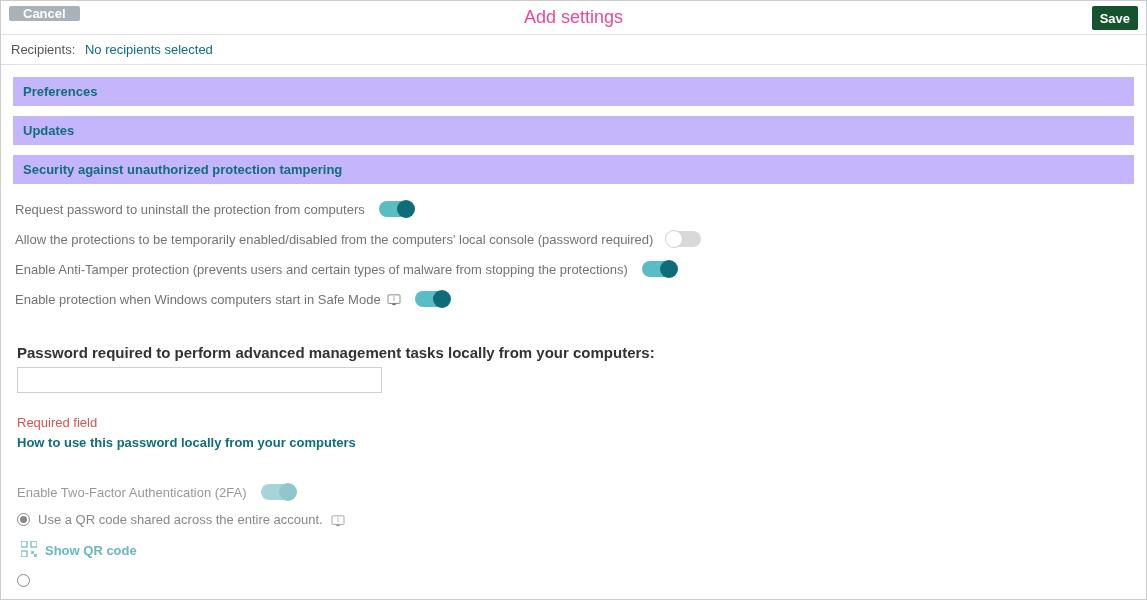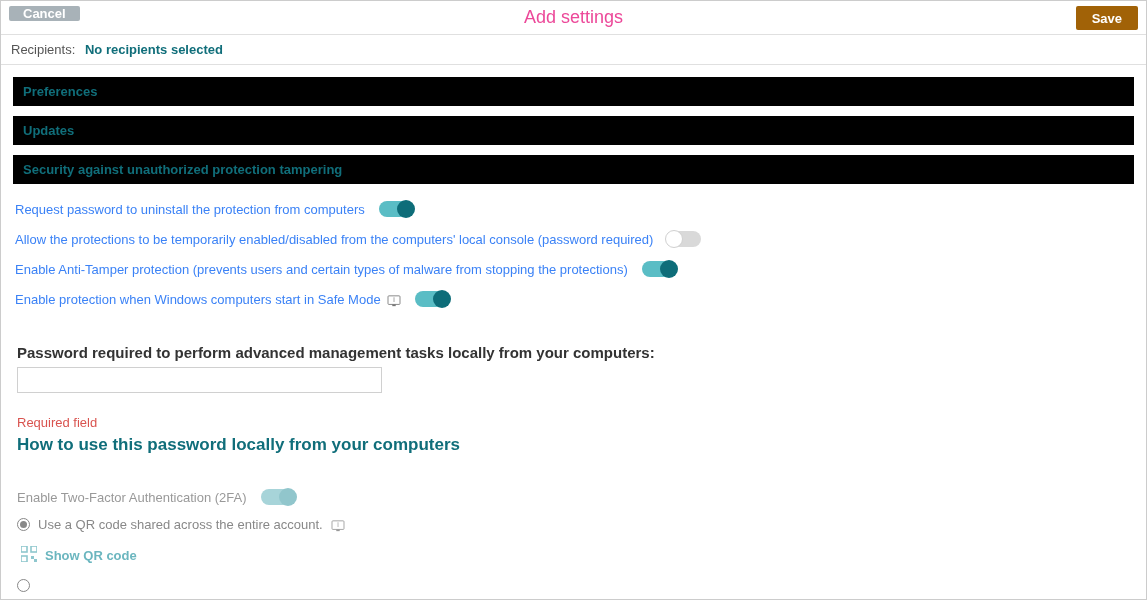--- a/index.html
+++ b/index.html
@@ -2,54 +2,54 @@
 <html><head>
 <meta charset="utf-8">
 <style>
   * { box-sizing: border-box; margin: 0; padding: 0; }
   html, body { width: 1147px; height: 600px; font-family: "Segoe UI", Arial, sans-serif; font-size: 13px; color: #333; background: #fff; }
   .window { border: 1px solid #ccc; width: 1147px; height: 600px; position: relative; overflow: hidden; }
 
   .header { position: relative; height: 34px; border-bottom: 1px solid #e0e0e0; }
   .cancel-btn { position: absolute; left: 8px; top: 5px; height: 15px; background: #a8b2b8; color: #fff; border: none; padding: 0 14px; font-size: 13px; font-weight: 600; border-radius: 2px; cursor: pointer; }
   .title { position: absolute; left: 0; right: 0; top: 6px; text-align: center; font-size: 18px; color: #ec4899; font-weight: 400; }
-  .save-btn { position: absolute; right: 8px; top: 5px; height: 24px; background: #a16207; color: #fff; border: none; padding: 0 16px; font-size: 13px; font-weight: 600; border-radius: 2px; cursor: pointer; }
+  .save-btn { position: absolute; right: 8px; top: 5px; height: 24px; background: #14532d; color: #fff; border: none; padding: 0 8px; font-size: 13px; font-weight: 600; border-radius: 2px; cursor: pointer; }
 
   .recipients-bar { height: 30px; border-bottom: 1px solid #e0e0e0; padding: 7px 10px; font-size: 13px; }
   .recipients-label { color: #555; }
-  .recipients-value { color: #106e7a; font-weight: 700; margin-left: 6px; }
+  .recipients-value { color: #106e7a; font-weight: 400; margin-left: 6px; }
 
   .content { padding: 12px 12px 20px 12px; }
 
-  .section-header { background: #000000; padding: 7px 10px; margin-top: 10px; color: #106e7a; font-weight: 700; font-size: 13px; cursor: pointer; }
+  .section-header { background: #c4b5fd; padding: 7px 10px; margin-top: 10px; color: #106e7a; font-weight: 700; font-size: 13px; cursor: pointer; }
   .section-header:first-child { margin-top: 0; }
 
   .section-body { padding: 10px 2px 0 2px; }
 
-  .opt-row { display: flex; align-items: flex-end; padding: 7px 0; font-size: 13px; color: #3b82f6; }
+  .opt-row { display: flex; align-items: center; padding: 7px 0; font-size: 13px; color: #737373; }
   .opt-row .label { display: inline; }
   .opt-row .info-icon { margin-left: 6px; }
   .info-icon svg { width: 14px; height: 12px; display: inline-block; vertical-align: middle; }
 
   .toggle { position: relative; width: 34px; height: 16px; display: inline-block; margin-left: 14px; cursor: pointer; }
   .toggle .track { position: absolute; top: 0; left: 0; width: 34px; height: 16px; border-radius: 10px; }
   .toggle .knob { position: absolute; width: 18px; height: 18px; border-radius: 50%; top: -1px; }
   .toggle.on .track { background: #5abdc5; }
   .toggle.on .knob { background: #0e6d79; right: -2px; }
   .toggle.off .track { background: #d9d9d9; }
   .toggle.off .knob { background: #b8b8b8; left: -2px; }
   .toggle.off.light .knob { background: #fff; border:1px solid #d0d0d0; }
   .toggle.on.disabled .track { background: #a7d4d9; }
   .toggle.on.disabled .knob { background: #91c6cc; }
 
   .pw-section { padding: 30px 2px 0 2px; }
   .pw-label { font-weight: 700; font-size: 15px; color: #333; }
   .pw-input { margin-top: 6px; width: 365px; height: 26px; border: 1px solid #d0d0d0; padding: 2px 6px; font-size: 13px; }
   .req-field { color: #d9534f; margin-top: 22px; font-size: 13px; }
-  .pw-link { color: #106e7a; font-weight: 700; margin-top: 5px; font-size: 17px; cursor: pointer; }
+  .pw-link { color: #106e7a; font-weight: 700; margin-top: 5px; font-size: 13px; cursor: pointer; }
 
   .twofa-section { padding: 30px 2px 0 2px; }
   .twofa-row { display: flex; align-items: center; padding: 4px 0; font-size: 13px; color: #999; }
   .twofa-row .label { display:inline; }
   .radio-row { display: flex; align-items: center; padding: 8px 0; font-size: 13px; color: #888; }
   .radio { width: 13px; height: 13px; border: 1px solid #888; border-radius: 50%; display: inline-flex; align-items:center; justify-content:center; margin-right: 8px; cursor:pointer; }
   .radio .dot { width: 7px; height: 7px; border-radius:50%; background:#888; }
 
   .show-qr { display: flex; align-items: center; padding: 6px 0 6px 4px; color: #6bb6bf; font-weight:700; font-size:13px; cursor:pointer; }
   .show-qr .qr-icon { margin-right: 8px; }

